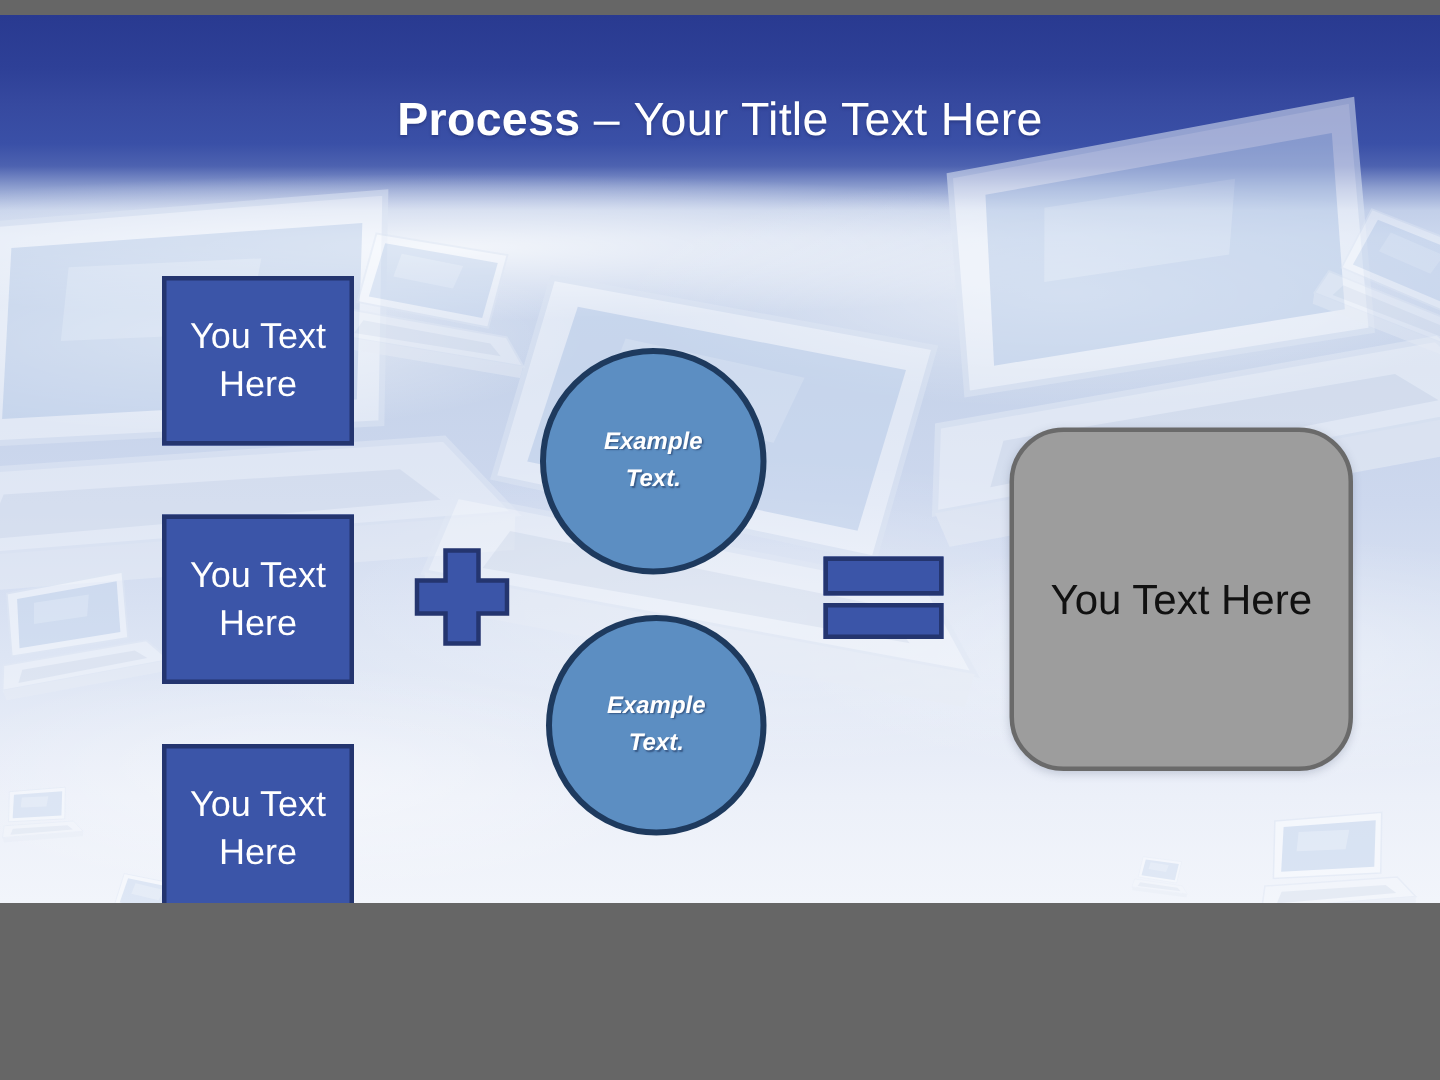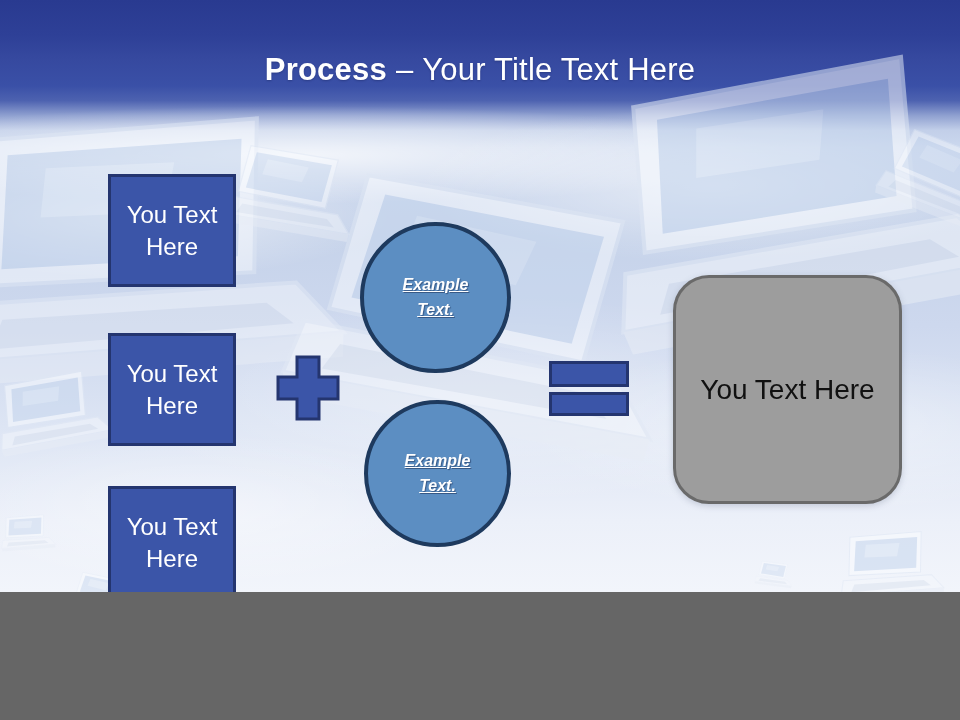--- a/index.html
+++ b/index.html
@@ -1,18 +1,19 @@
 <!DOCTYPE html>
 <html><head>
 <meta charset="utf-8">
 <style>
   html,body { margin:0; padding:0; background:#666; }
   .slide {
     position:relative; width:960px; height:592px; overflow:hidden;
     font-family:"Liberation Sans", sans-serif;
+    margin-top:10px;
   }
   
   .sky {
     position:absolute; inset:0;
     background:
       radial-gradient(ellipse 360px 90px at 140px 215px, rgba(255,255,255,.55), transparent 70%),
       radial-gradient(ellipse 420px 110px at 710px 185px, rgba(255,255,255,.5), transparent 70%),
       radial-gradient(ellipse 700px 70px at 300px 155px, rgba(255,255,255,.75), transparent 70%),
       radial-gradient(ellipse 520px 150px at 480px 400px, rgba(255,255,255,.35), transparent 70%),
       radial-gradient(ellipse 360px 110px at 200px 510px, rgba(255,255,255,.4), transparent 70%),
@@ -43,21 +44,21 @@
 
   .plus { position:absolute; left:276px; top:355px; }
 
   .circle {
     position:absolute; box-sizing:border-box; border-radius:50%;
     background:#5c8ec2; border:4px solid #1e3a5e;
     display:flex; align-items:center; justify-content:center; text-align:center;
     color:#fff; font-weight:700; font-style:italic; font-size:16px; line-height:1.55;
     text-shadow:1px 1px 1px rgba(25,45,85,.55);
   }
-  .circle .lbl { width:84px;text-decoration:underline; }
+  .circle .lbl { width:84px; }
   .c1 { left:360px; top:222px; width:151px; height:151px; }
   .c2 { left:364px; top:400px; width:147px; height:147px; }
 
   .equals { position:absolute; left:549px; top:361px; width:80px; }
   .equals .bar {
     box-sizing:border-box; width:80px; height:26px;
     background:#3b55a8; border:3px solid #24356f;
   }
   .equals .bar + .bar { margin-top:5px; height:24px; }
 

